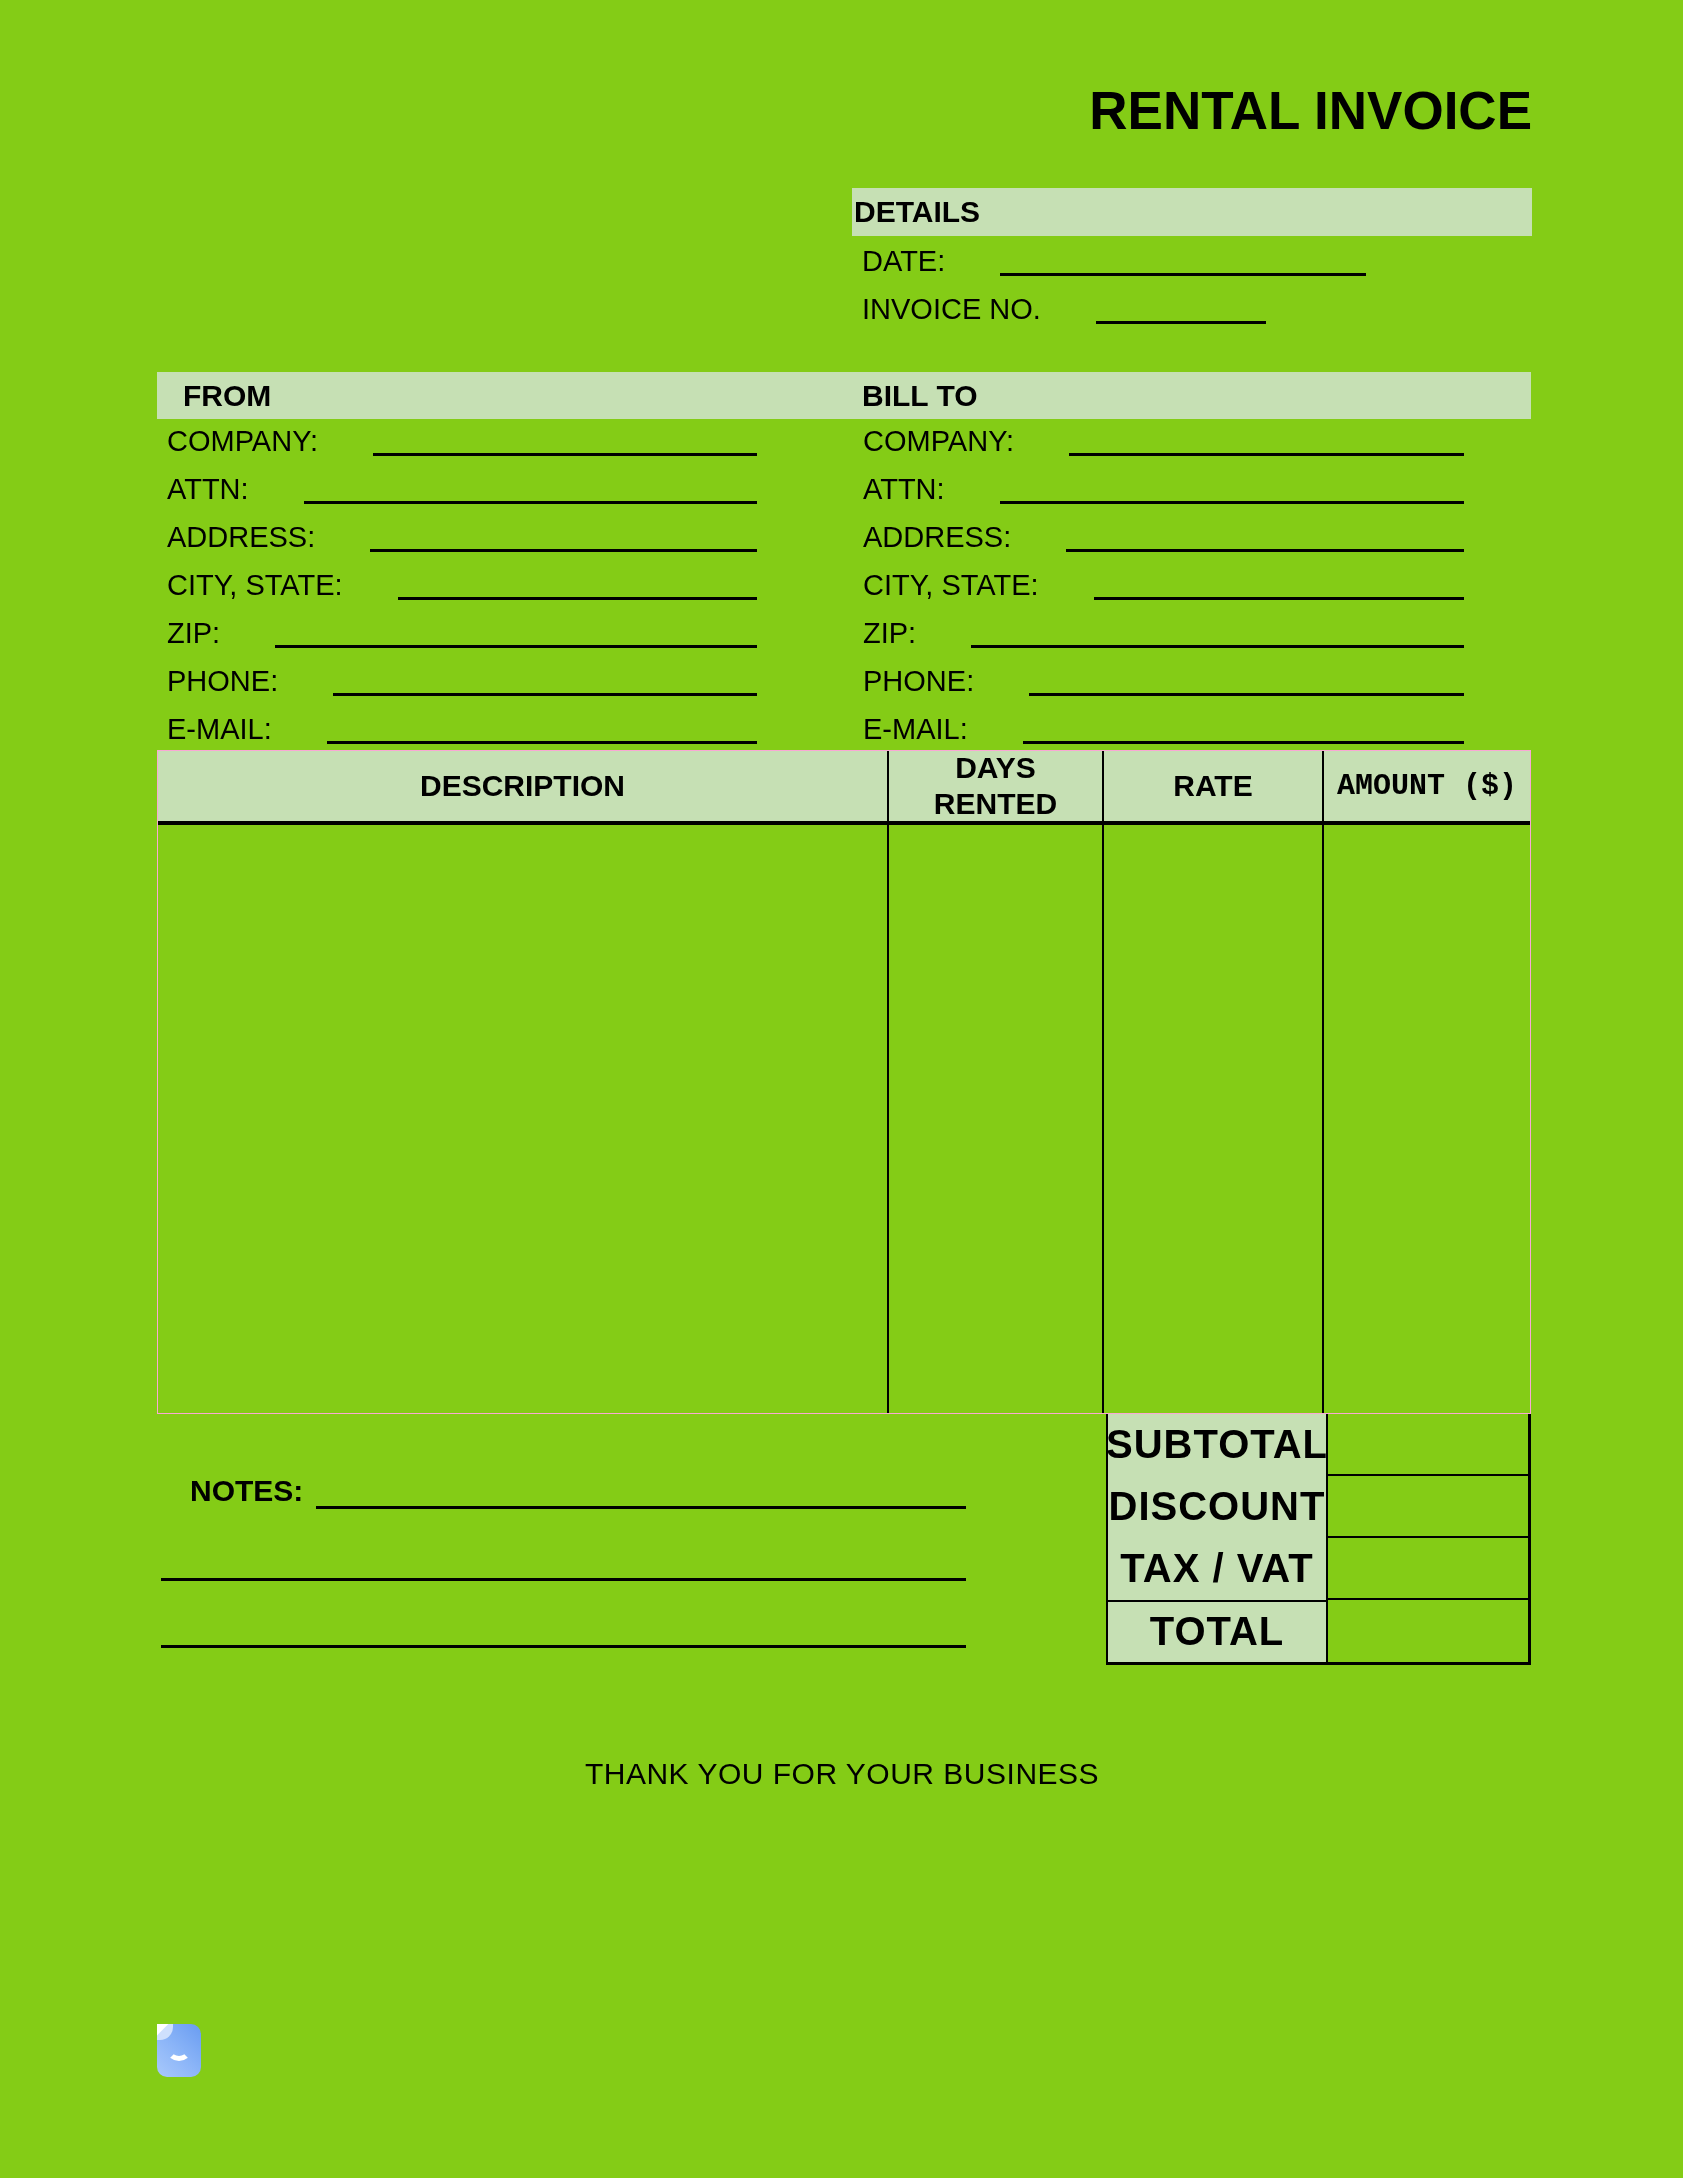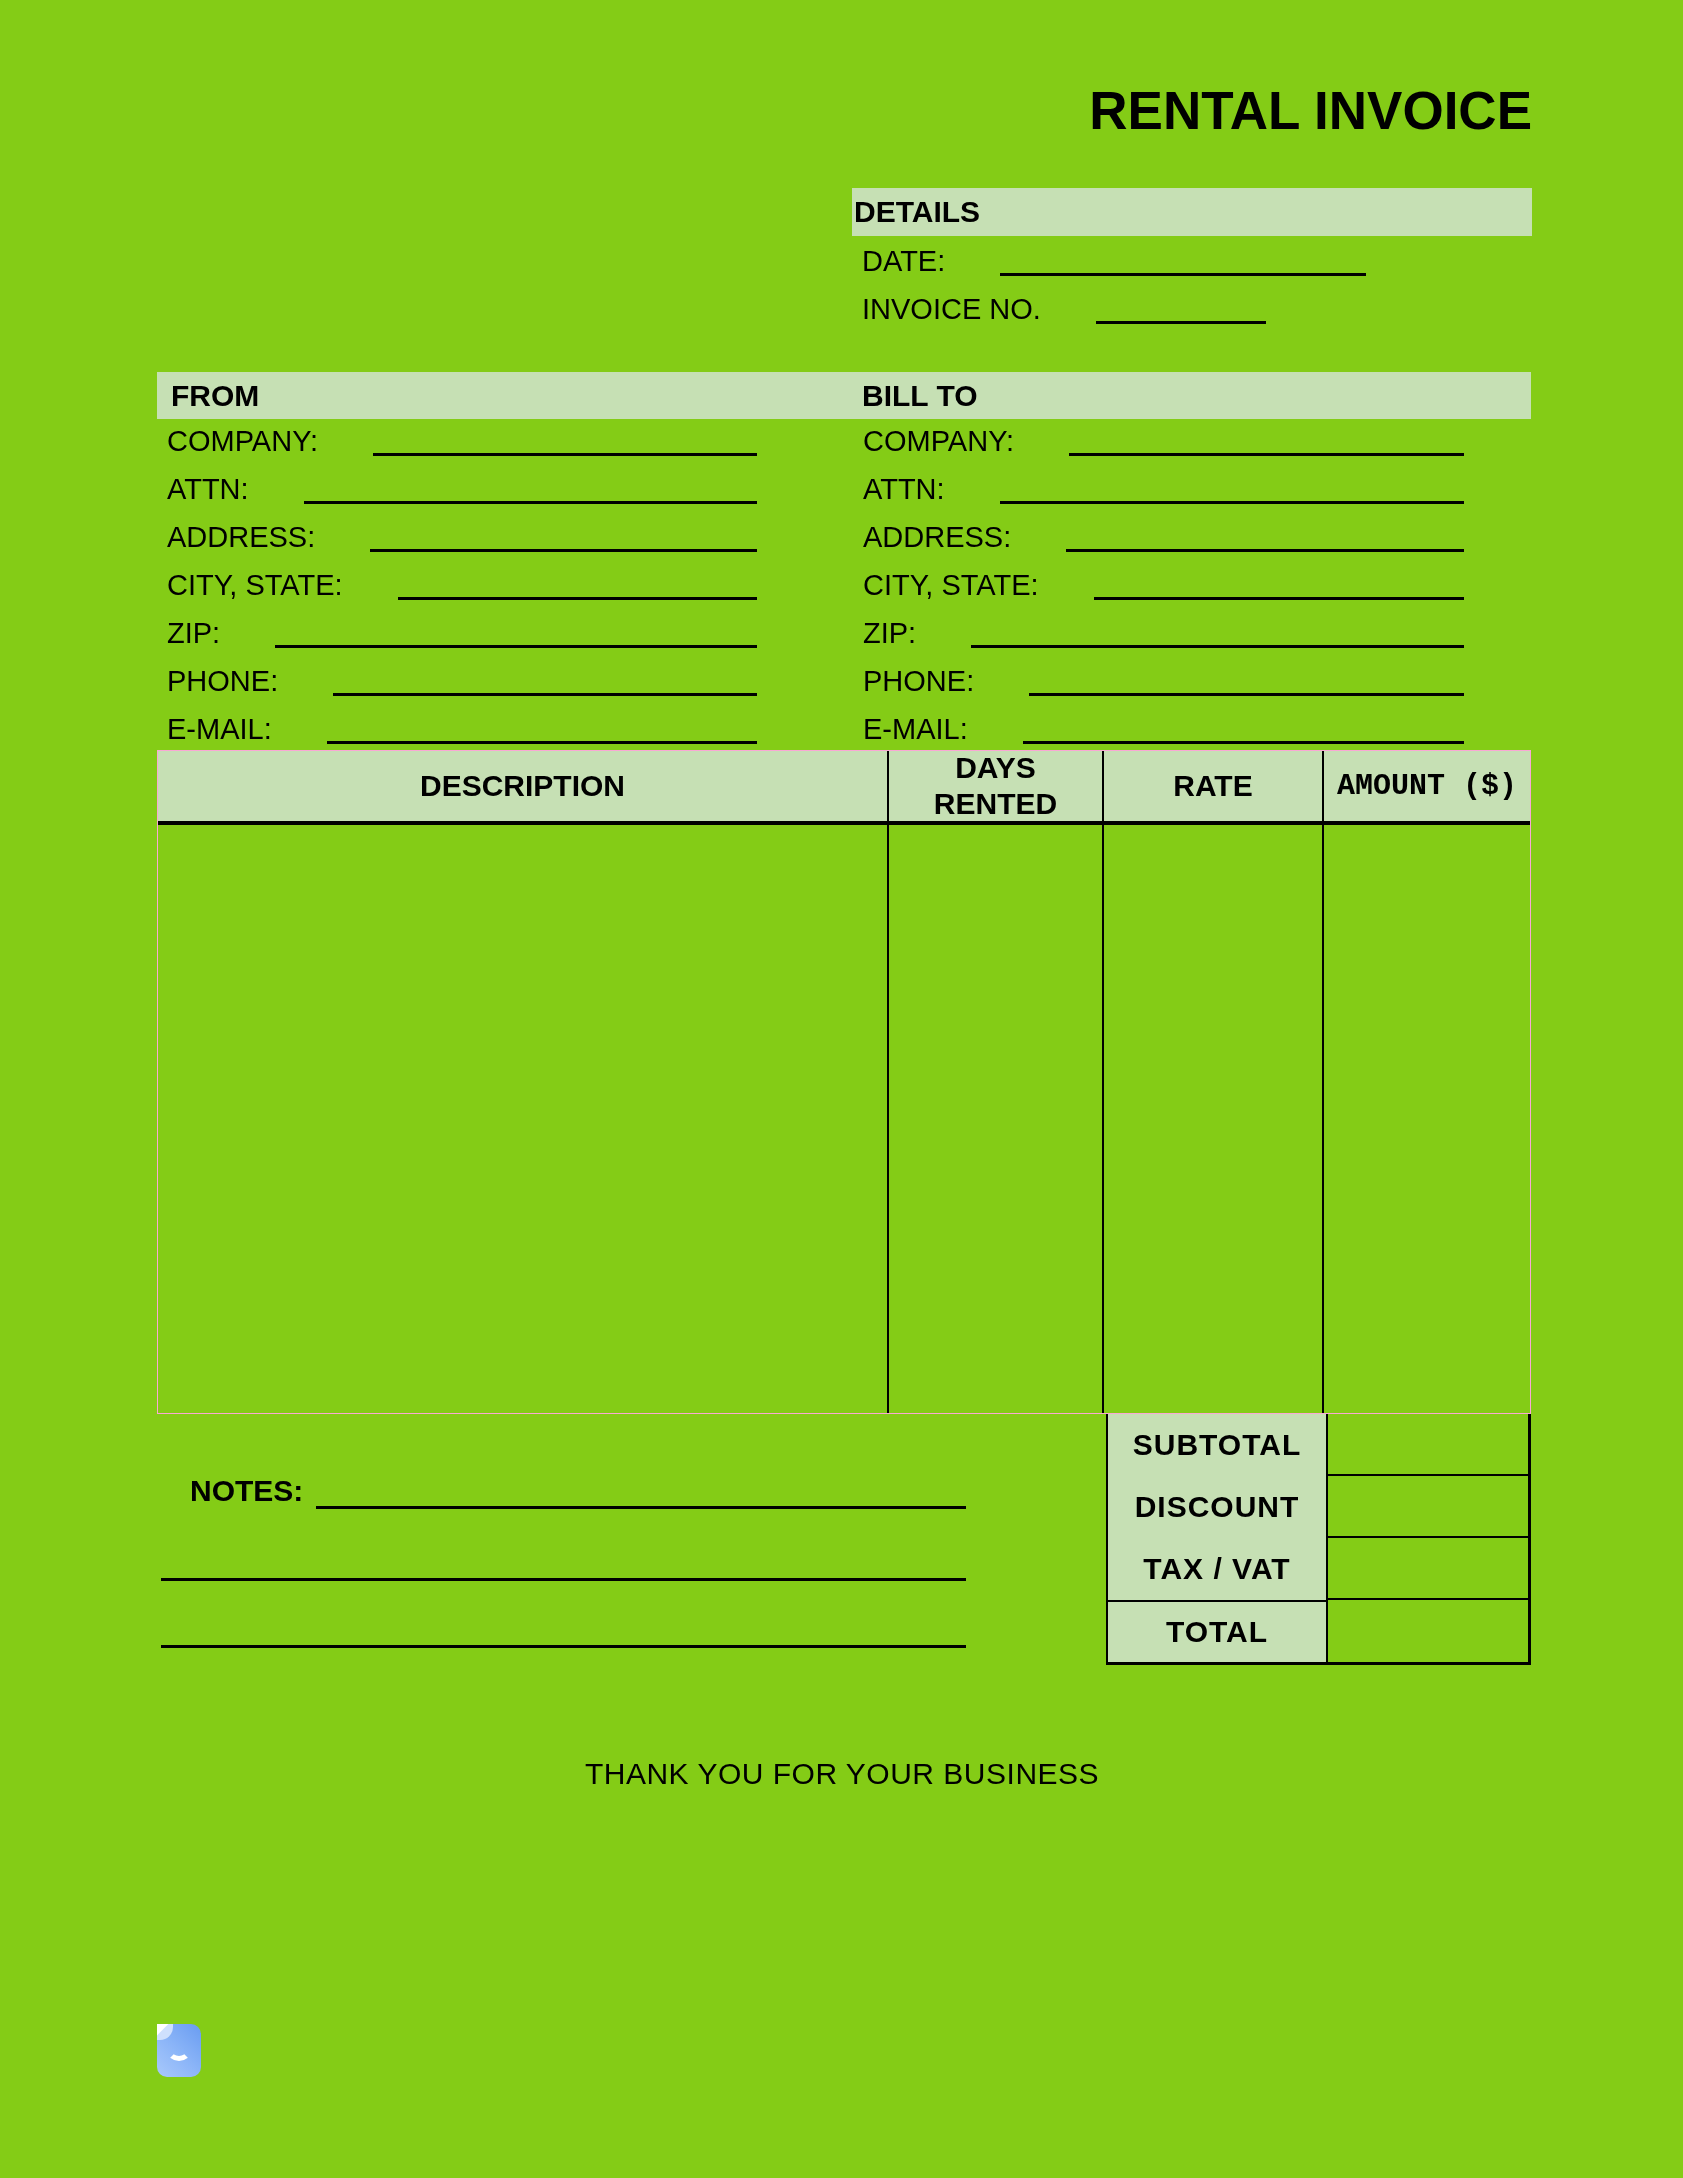--- a/index.html
+++ b/index.html
@@ -13,21 +13,21 @@
     position:absolute; top:80px; right:152px;
     font-size:53px; font-weight:bold; letter-spacing:0px; white-space:nowrap;
   }
 
   
   .bar { background:#c6e0b4; position:absolute; box-sizing:border-box; }
   .bar-text { font-size:30px; font-weight:bold; }
 
   .details-bar { left:852px; top:188px; width:680px; height:48px; line-height:48px; padding-left:2px; }
   .parties-bar { left:157px; top:372px; width:1374px; height:47px; line-height:47px; }
-  .parties-bar .from-head { padding-left:14px; }
+  .parties-bar .from-head { padding-left:26px; }
   .parties-bar .billto-head { position:absolute; left:705px; top:0; }
 
   
   .f-row { display:flex; height:48px; font-size:29px;gap:44px; }
   .f-row .lbl { line-height:48px; white-space:nowrap; }
   .f-row .line { flex:1; border-bottom:3px solid #000; align-self:flex-end; margin-bottom:9px; margin-left:11px; min-width:20px; }
 
   .details-rows { position:absolute; left:862px; top:237px; }
   .details-rows .date-row { width:504px; }
   .details-rows .inv-row  { width:404px; }
@@ -52,21 +52,21 @@
   .items .td.last { border-right:none; }
 
   
   .totals {
     position:absolute; left:1106px; top:1414px; width:425px; height:251px;
     box-sizing:border-box; border-left:2px solid #000; border-right:3px solid #000; border-bottom:3px solid #000;
     display:flex;
   }
   .tlabels { width:218px; background:#c6e0b4; border-right:2px solid #000; display:flex; flex-direction:column; }
   .tlabel { height:63px; display:flex; align-items:center; justify-content:center;
-            font-size:30px; font-weight:bold; letter-spacing:1px; box-sizing:border-box; }
+            font-size:40px; font-weight:bold; letter-spacing:1px; box-sizing:border-box; }
   .tlabel.total { border-top:2px solid #000; }
   .tvalues { flex:1; display:flex; flex-direction:column; }
   .tvalue { height:63px; box-sizing:border-box; border-bottom:2px solid #000;
             font-size:29px; display:flex; align-items:center; justify-content:flex-end; padding-right:10px; }
   .tvalue.total { border-bottom:none; }
 
   
   .notes-row { position:absolute; left:167px; top:1471px; width:799px; height:40px; display:flex; }
   .notes-row .lbl { font-size:30px; font-weight:bold; line-height:40px; white-space:nowrap;margin-left:23px; }
   .notes-row .line { flex:1; border-bottom:3px solid #000; align-self:flex-end; margin-bottom:2px; margin-left:13px; }

